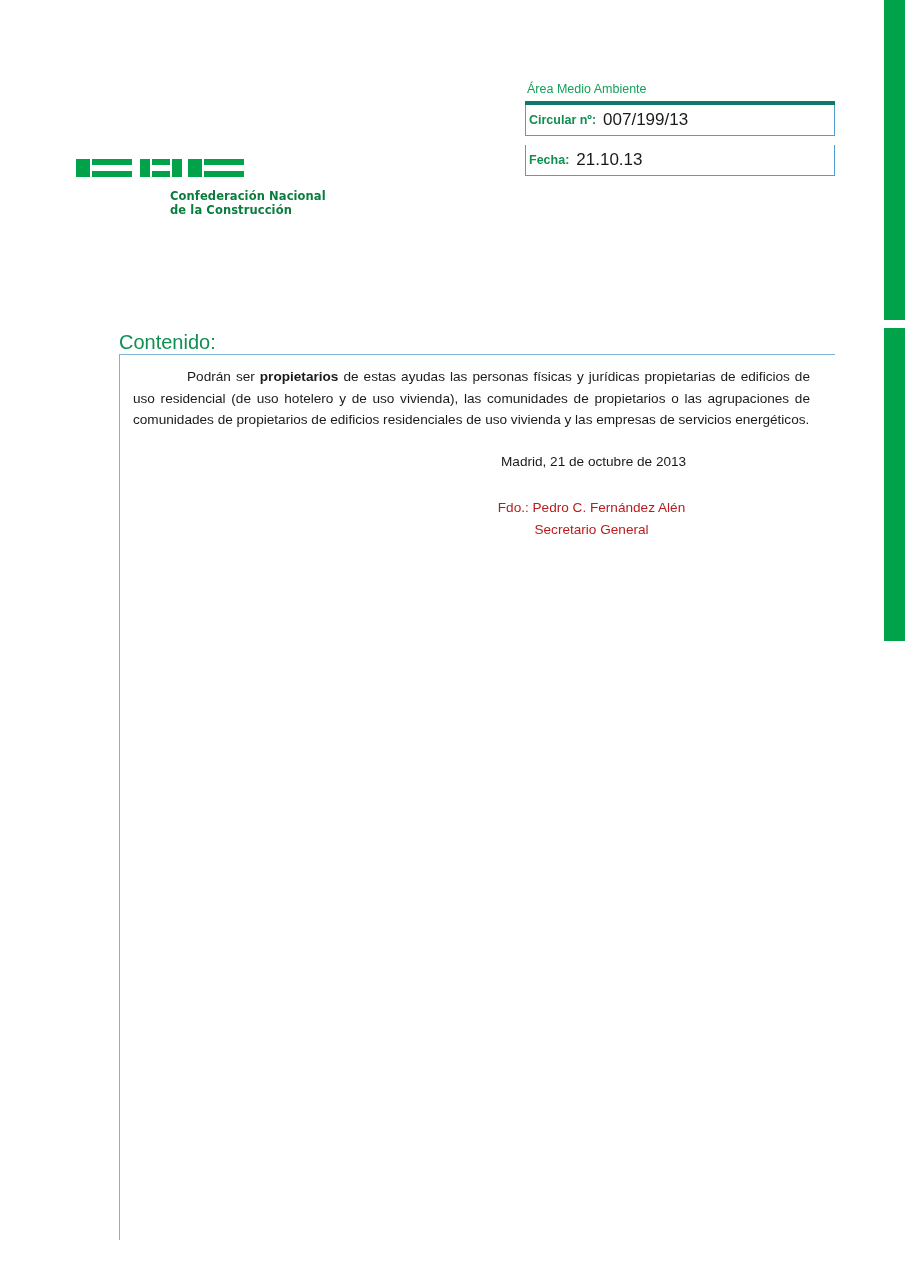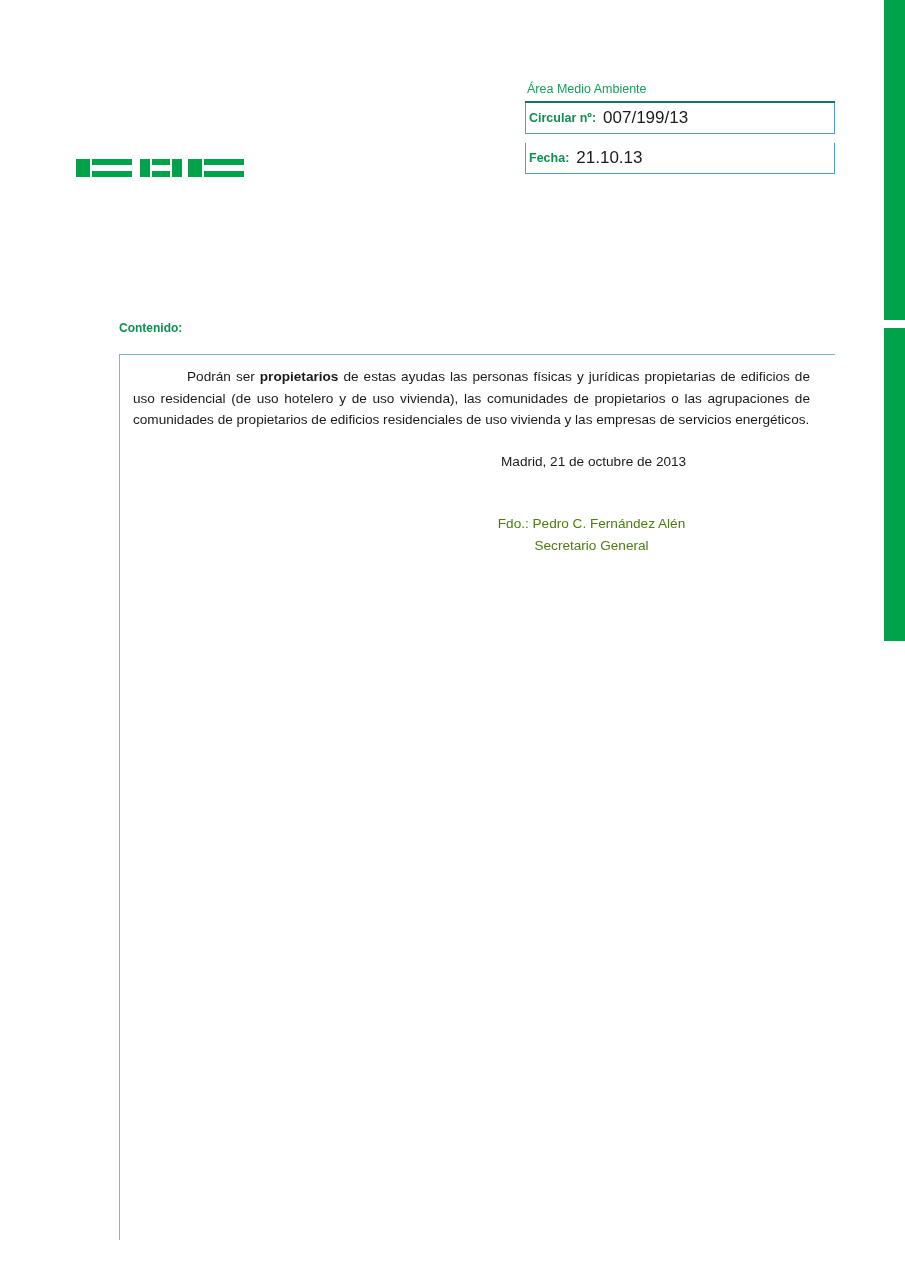--- a/index.html
+++ b/index.html
@@ -81,21 +81,21 @@
   .meta {
     position: absolute;
     left: 525px;
     top: 82px;
     width: 310px;
   }
   .meta-area {
     font-size: 12.5px;
     color: #16a05a;
     padding: 0 0 5px 2px;
-    border-bottom: 2px solid #0f766e;
+    border-bottom: 4px solid #0f766e;
   }
   .meta-row {
     height: 31px;
     border: 1px solid #4e9fd0;
     border-top: none;
     display: flex;
     align-items: center;
     padding-left: 3px;
     box-sizing: border-box;
   }
@@ -109,23 +109,23 @@
   }
   .meta-value {
     font-size: 17px;
     color: #1a1a1a;
   }
 
   
   .content-heading {
     position: absolute;
     left: 119px;
-    top: 321px;
-    font-size: 12px;
-    font-weight: bold;
+    top: 331px;
+    font-size: 20px;
+    font-weight: normal;
     color: #0f8f50;
   }
   .heading-rule {
     position: absolute;
     left: 119px;
     top: 354px;
     width: 716px;
     height: 1px;
     background: #7fb3d8;
   }
@@ -159,24 +159,24 @@
   .para + .para { margin-top: 21px; }
   .para b { font-weight: bold; }
 
   .place-date {
     margin-top: 23px;
     font-size: 13.6px;
     color: #1a1a1a;
     padding-left: 368px;
   }
   .sign-block {
-    margin-top: 44px;
+    margin-top: 28px;
     font-size: 13.6px;
     line-height: 22px;
-    color: #4d7c0f;
+    color: #b91c1c;
     text-align: center;
     padding-left: 240px;
   }
 </style>
 </head>
 <body>
 
 <div class="page">
 
   <div class="rail-top"></div>
@@ -188,20 +188,24 @@
         <i class="lm2"></i>
         <i class="lm3"></i>
         <i class="lm4"></i>
       <i class="lm5"></i>
         <i class="lm6"></i>
         <i class="lm7"></i>
         <i class="lm8"></i>
       <i class="lm9"></i>
         <i class="lm10"></i>
     </div>
+    <div class="logo-text">
+      <div>Confederación Nacional</div>
+      <div>de la Construcción</div>
+    </div>
   </div>
 
   <div class="meta">
     <div class="meta-area">Área Medio Ambiente</div>
     <div class="meta-row">
       <span class="meta-label">Circular nº:</span>
       <span class="meta-value">007/199/13</span>
     </div>
     <div class="meta-row">
       <span class="meta-label">Fecha:</span>

